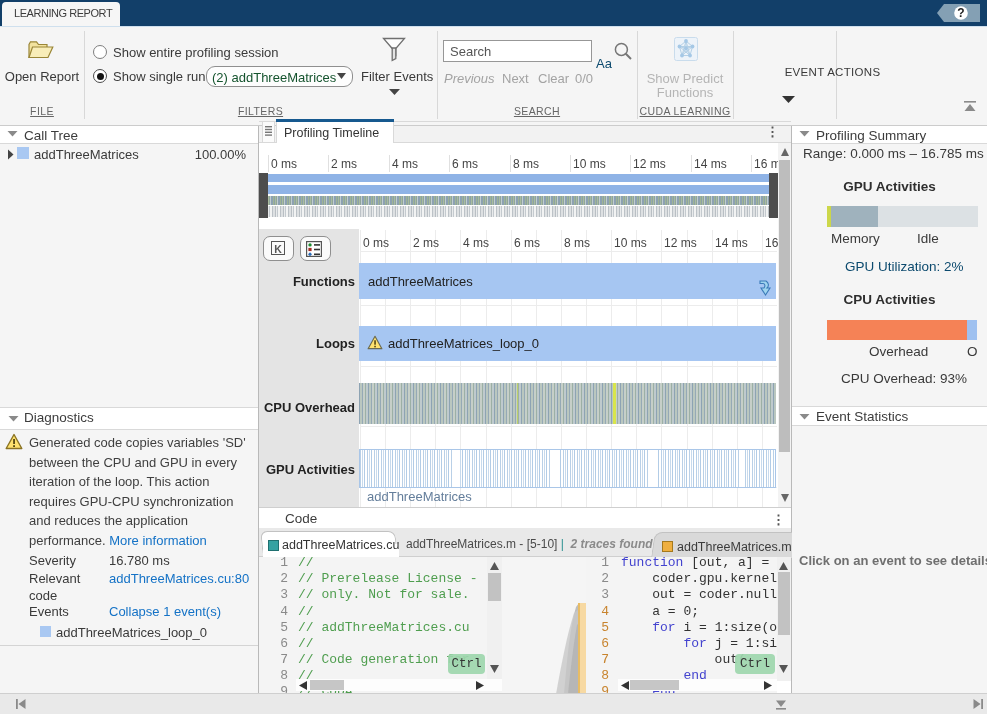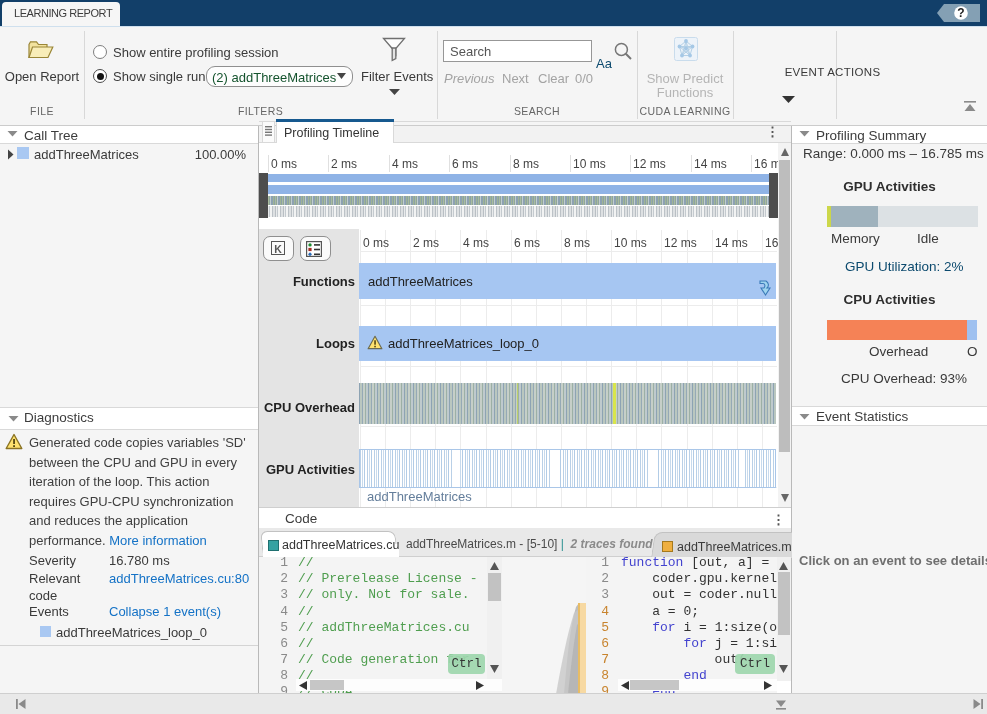--- a/index.html
+++ b/index.html
@@ -1,21 +1,21 @@
 <!DOCTYPE html>
 <html><head>
 <meta charset="utf-8">
 <style>
   html,body{margin:0;padding:0;}
   body{font-family:"Liberation Sans",sans-serif;background:#fff;}
   #app{position:relative;width:987px;height:714px;overflow:hidden;background:#f5f5f5;}
   .abs{position:absolute;}
   .nowrap{white-space:nowrap;}
   .sep{position:absolute;width:1px;background:#d8d8d8;top:31px;height:88px;}
-  .seclbl{position:absolute;top:105px;font-size:10.5px;color:#666;letter-spacing:0.4px;text-align:center;}
+  .seclbl{position:absolute;top:105px;font-size:10.5px;color:#666;letter-spacing:0.4px;text-align:center;text-decoration:underline;}
   .gray13{font-size:13px;color:#3a3a3a;}
   .hdrtxt{font-size:13.5px;color:#3c3c3c;}
   .link{color:#1472c6;}
   .mono{font-family:"Liberation Mono",monospace;}
 </style>
 </head>
 <body>
 <div id="app">
 
   <div class="abs" style="left:0;top:0;width:987px;height:26px;background:#123f69;"></div>

